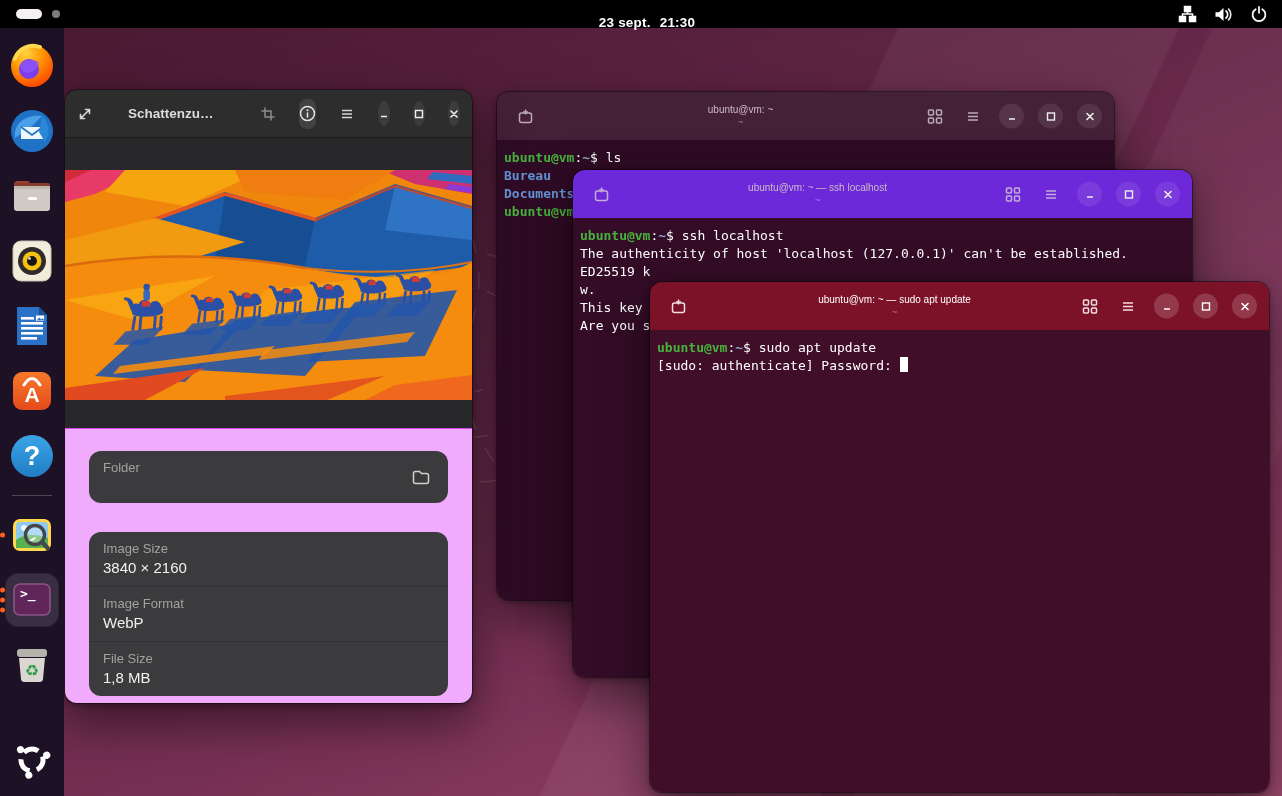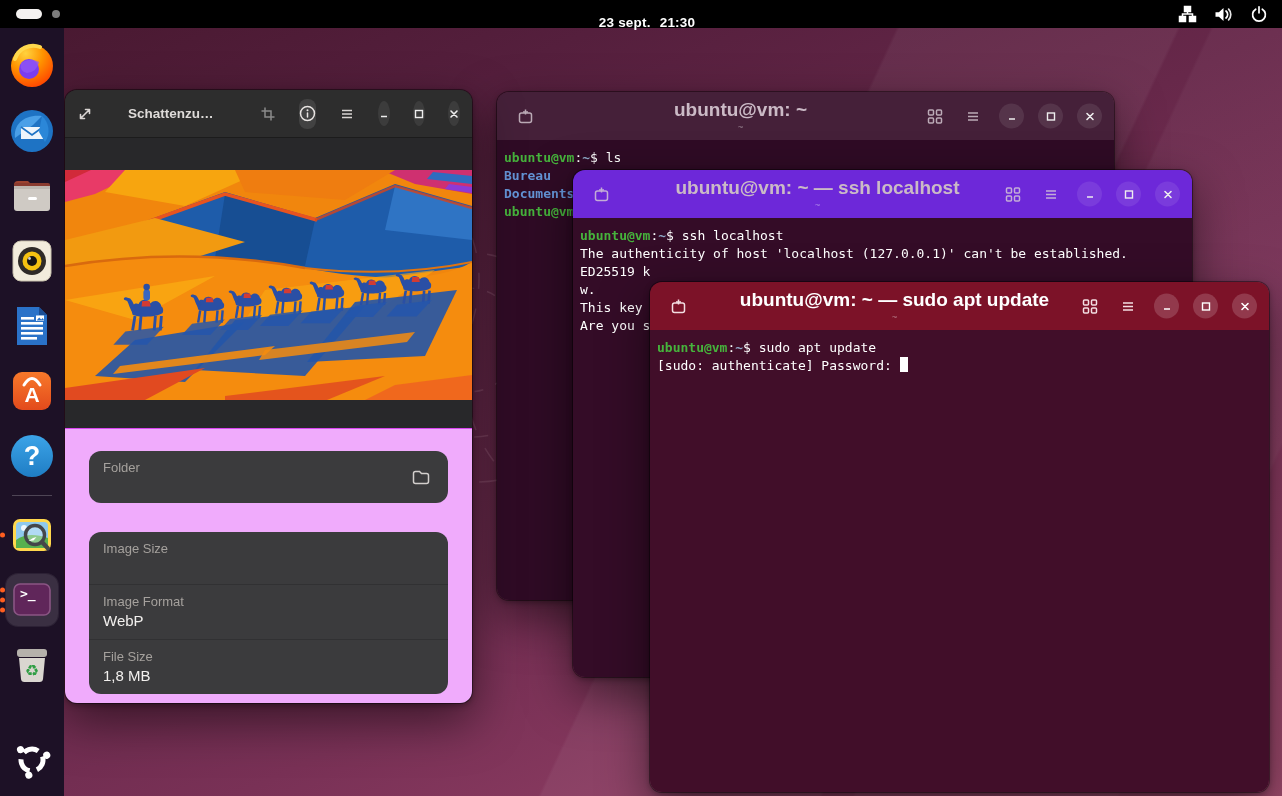--- a/index.html
+++ b/index.html
@@ -50,21 +50,21 @@
   .term-1 .term-header{background:#452039}
   .term-2 .term-header{background:#6d28d9}
   .term-3 .term-header{background:#7c1228}
   .term-1 .term-body{background:#2f0b25}
   .term-2 .term-body{background:#340c27}
   .term-3 .term-body{background:#410e29}
   .newtab-btn{position:absolute;left:15px;top:50%;transform:translateY(-50%);width:26px;height:26px;
     display:grid;place-items:center;border-radius:6px}
   .term-title-box{position:absolute;left:60px;right:190px;top:50%;transform:translateY(-50%);
     text-align:center;pointer-events:none;line-height:1.15}
-  .term-title{font-size:19px;font-weight:bold;color:#cbbac6;white-space:nowrap}
+  .term-title{font-size:10px;font-weight:normal;color:#cbbac6;white-space:nowrap}
   .term-subtitle{font-size:9.5px;color:rgba(255,255,255,.4);margin-top:1px}
   .term-3 .term-title{color:#ffffff}
   .term-controls{position:absolute;right:12px;top:50%;transform:translateY(-50%);
     display:flex;align-items:center;gap:14px}
   .hbtn{width:24px;height:24px;display:grid;place-items:center}
   .circle{width:25px;height:25px;border-radius:50%;display:grid;place-items:center;background:rgba(255,255,255,.09)}
   .term-3 .circle{background:rgba(255,255,255,.17)}
   .term-1 svg.hic,.term-2 svg.hic{opacity:.8}
 
   .seg-green{color:#46b33c;font-weight:bold}
@@ -531,20 +531,21 @@
         <div class="folder-btn">
           <svg width="18" height="15" viewBox="0 0 18 15" fill="none" stroke="#d3cfcd" stroke-width="1.5">
             <path d="M1.5 3.5 q0 -2 2 -2 h4 l2 2 h5 q2 0 2 2 v6 q0 2 -2 2 h-11 q-2 0 -2 -2 z"></path>
           </svg>
         </div>
       </div>
     </div>
     <div class="prop-card prop-group">
       <div class="prop-row">
         <div class="prop-label">Image Size</div>
+        <div class="prop-value">3840 × 2160</div>
       </div>
       <div class="prop-row">
         <div class="prop-label">Image Format</div>
         <div class="prop-value">WebP</div>
       </div>
       <div class="prop-row">
         <div class="prop-label">File Size</div>
         <div class="prop-value">1,8 MB</div>
       </div>
     </div>

